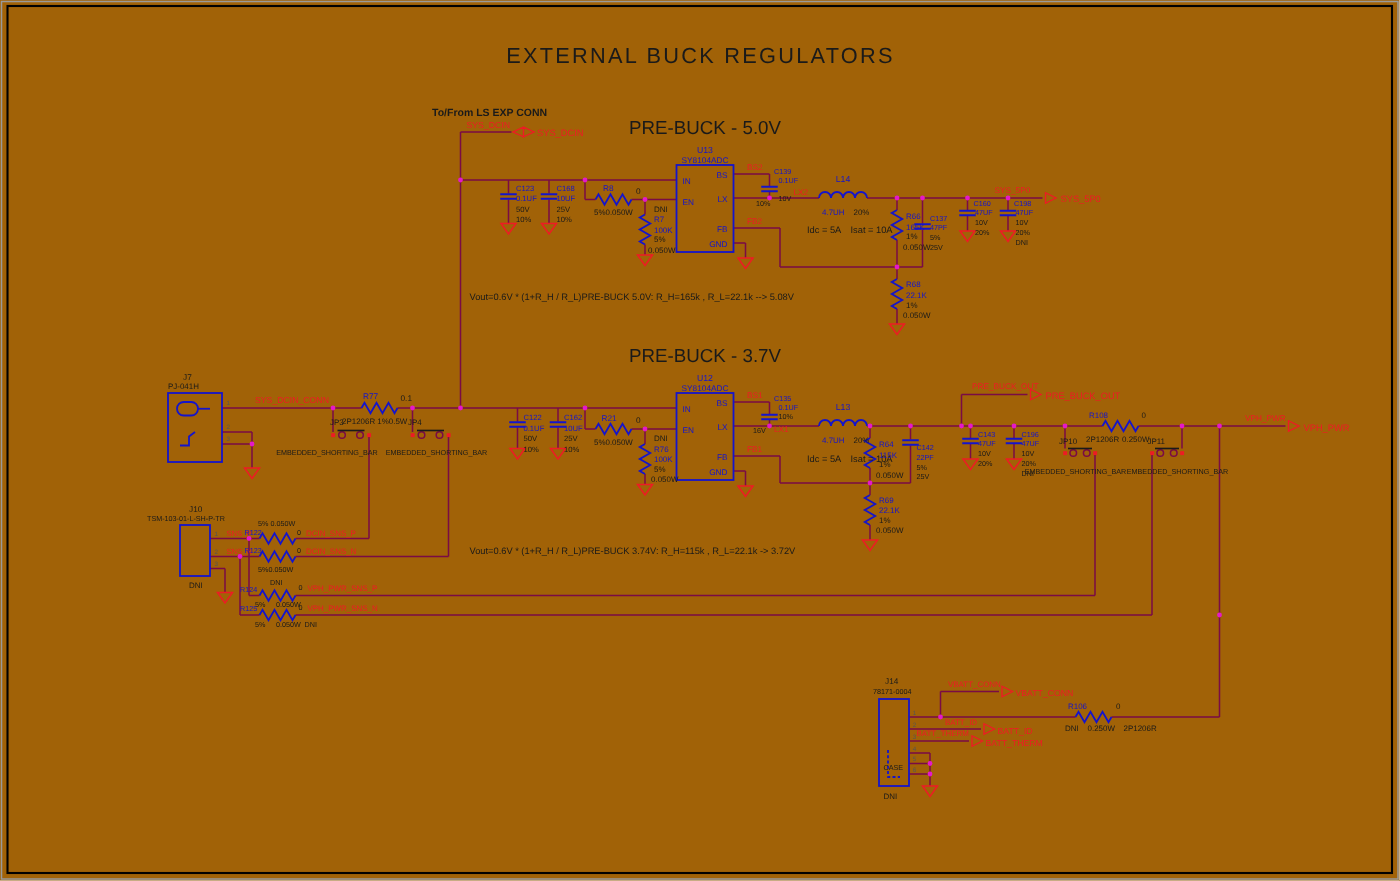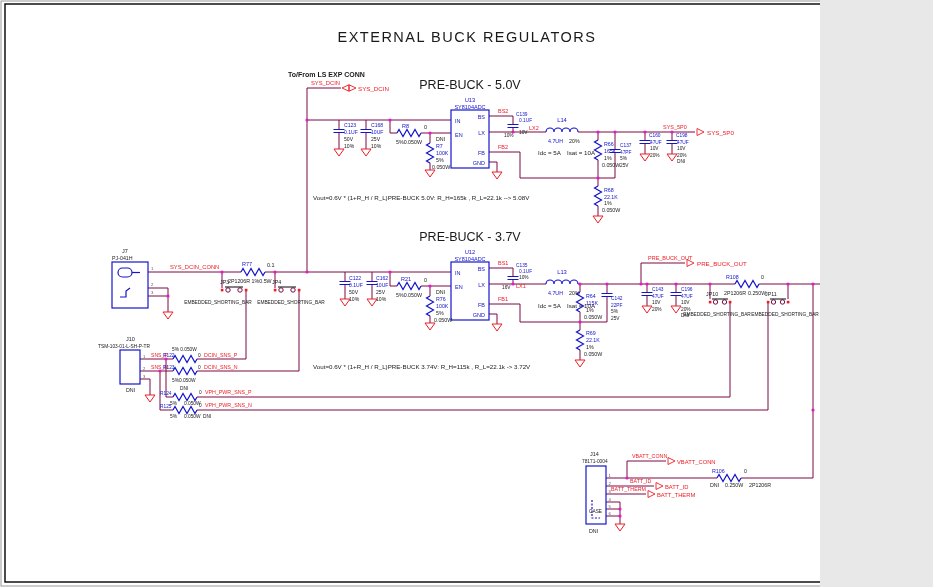--- a/index.html
+++ b/index.html
@@ -1,16 +1,16 @@
 <!DOCTYPE html>
 <html><head>
 <meta charset="utf-8">
 <style>
   html,body{margin:0;padding:0;background:#e8e8e8;}
-  #page{position:relative;width:820px;height:587px;background:#ffffff;overflow:hidden;text-decoration:underline;}
+  #page{position:relative;width:933px;height:587px;background:#a16207;overflow:hidden;text-decoration:underline;}
   svg{position:absolute;left:0;top:0;}
   svg text{font-family:"Liberation Sans",sans-serif;}
   .red{fill:#ED1C24}.blue{fill:#1414CC}.blk{fill:#1a1a1a}.gry{fill:#555}
   .f4{font-size:4.2px}.f48{font-size:4.8px}.f5{font-size:5.1px}.f53{font-size:5.3px}
   .f55{font-size:5.5px}.f58{font-size:5.8px}.f6{font-size:6.2px}
   .f7{font-size:7px;font-weight:bold}.f12{font-size:12.5px}.f14{font-size:14.5px;letter-spacing:1.5px}
   .mid{text-anchor:middle}.end{text-anchor:end}
   .wire{stroke:#7A0B45;stroke-width:1;fill:none}
   .comp{stroke:#1414CC;stroke-width:1.2;fill:none}
   .gnd{stroke:#ED1C24;stroke-width:1;fill:none}

